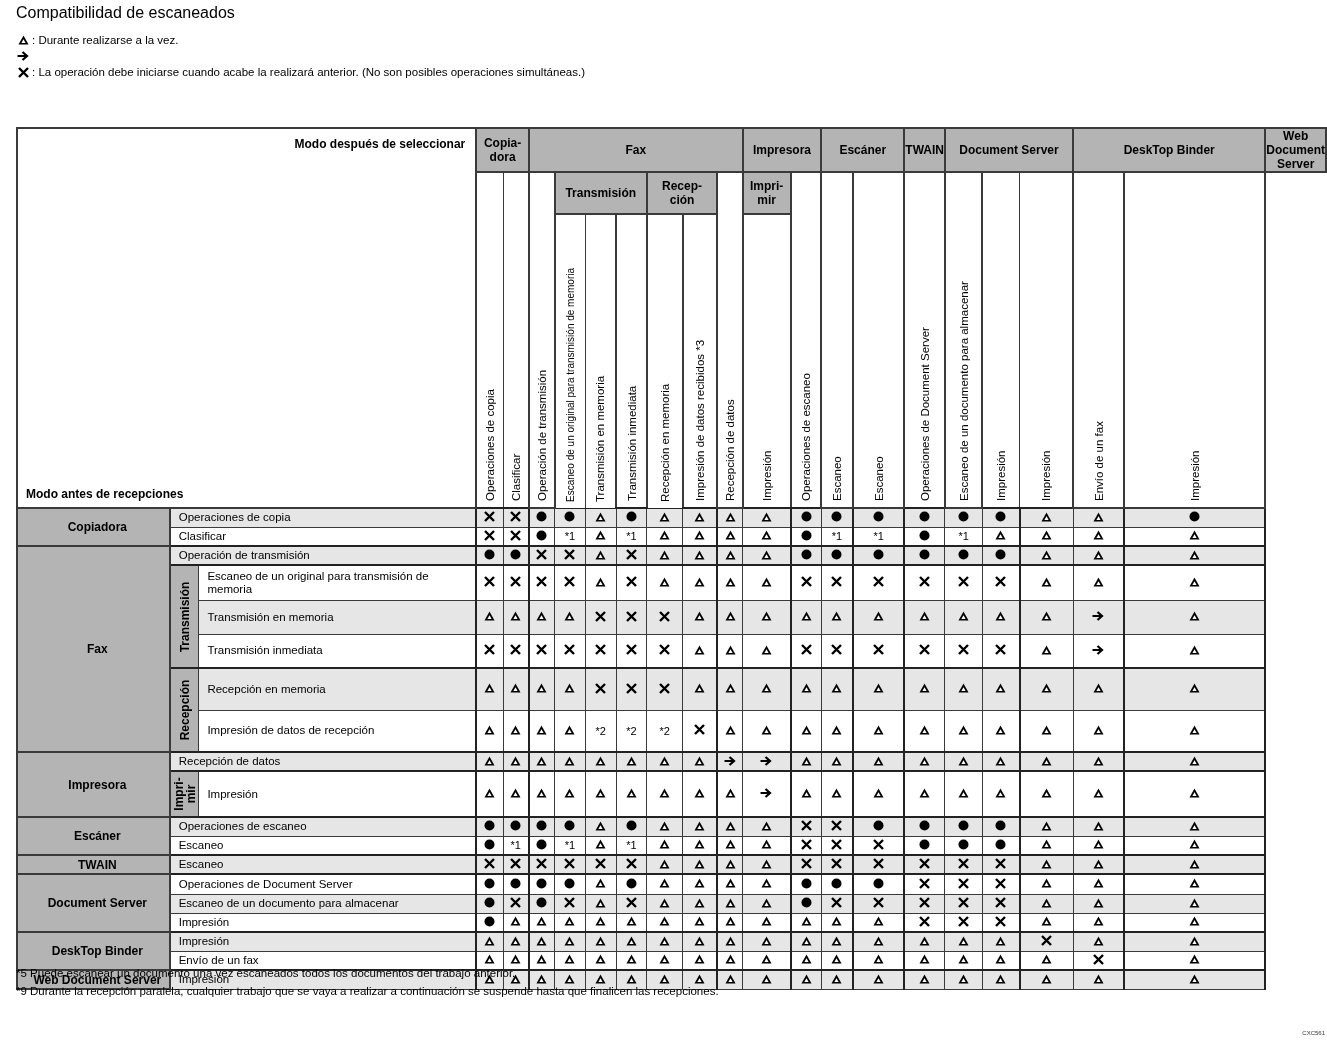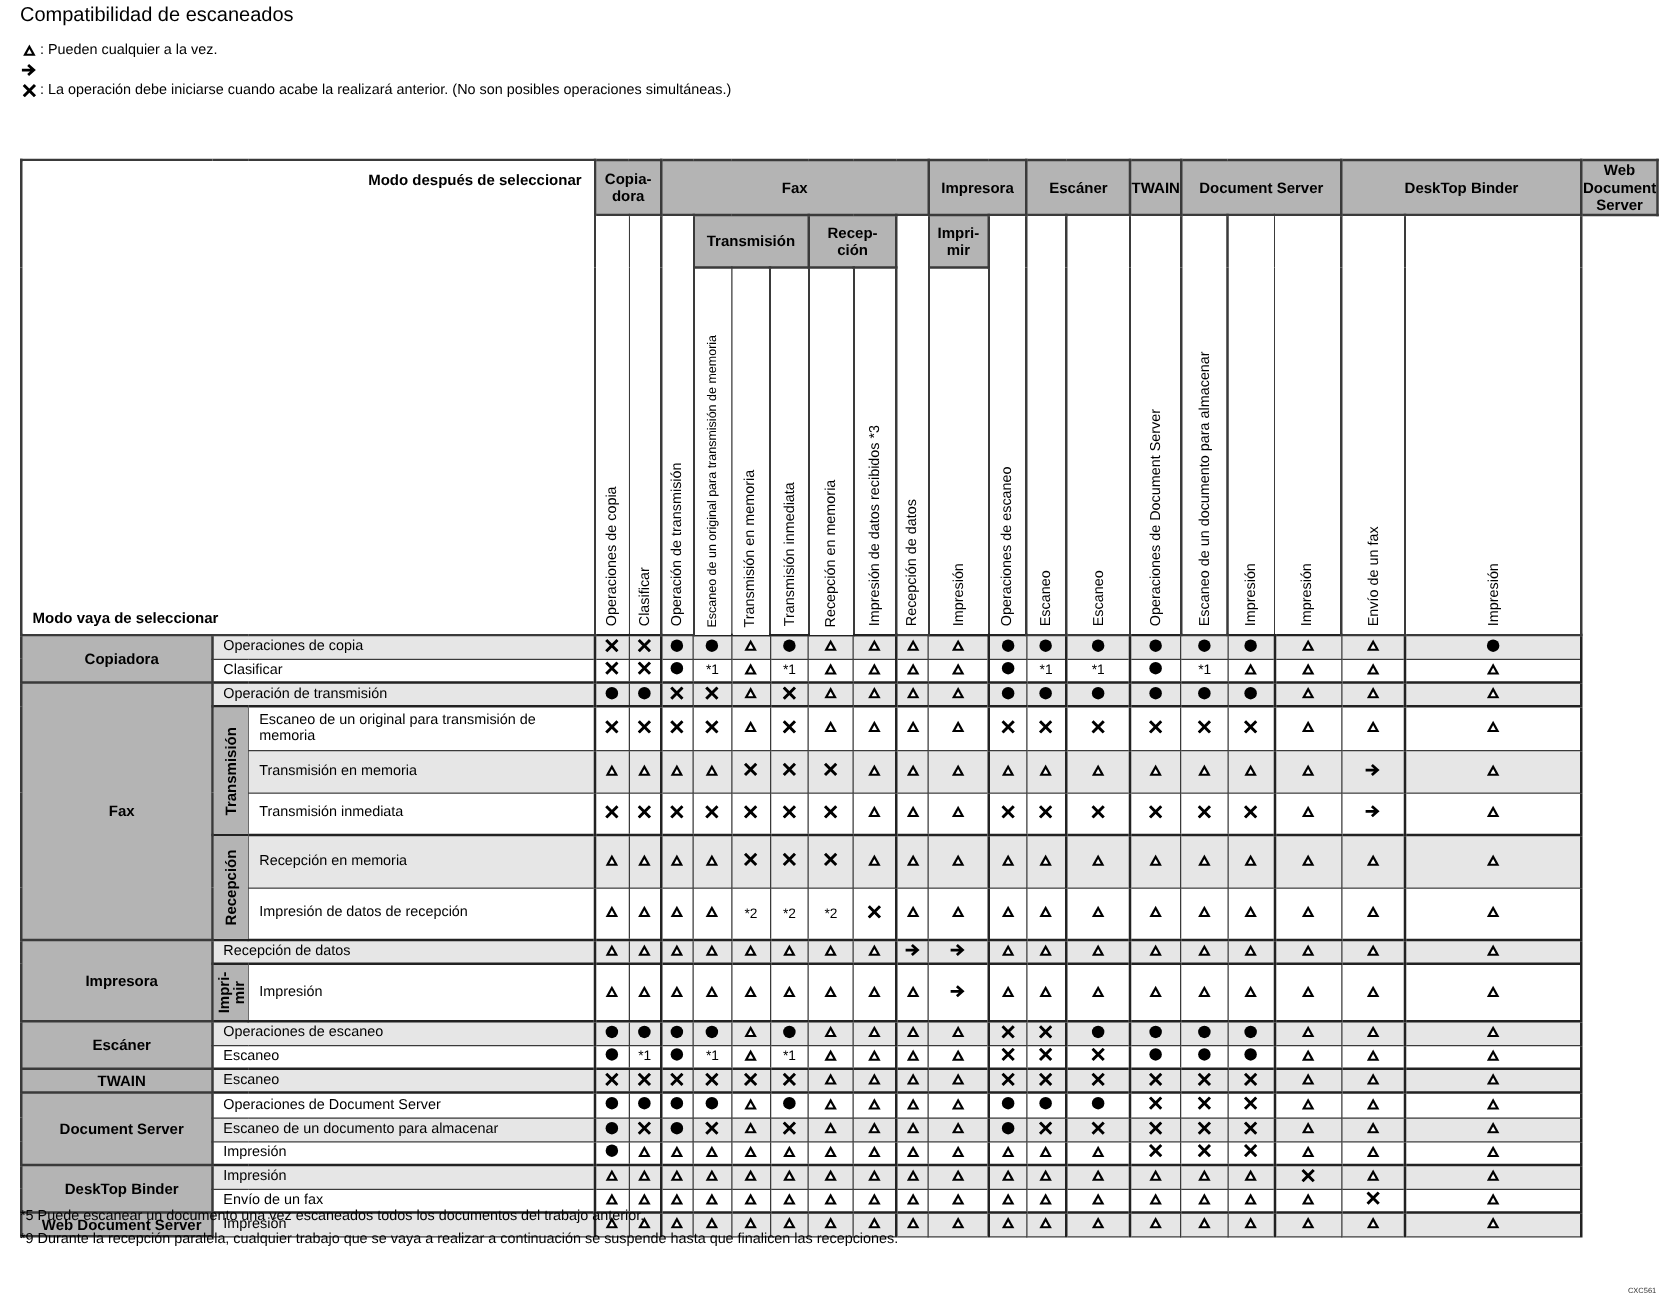--- a/index.html
+++ b/index.html
@@ -37,21 +37,21 @@
 <div class="title">Compatibilidad de escaneados</div>
 
 <div class="intro">
   <div class="line">
     <span class="sym">
         <svg width="11" height="10" viewBox="0 0 11 10">
           <path d="M5.5 0.5 L10.5 9.5 L0.5 9.5 Z" fill="#000"></path>
           <path d="M5.5 4.2 L7.6 8 L3.4 8 Z" fill="#fff"></path>
         </svg>
       </span>
-    <span>: Pueden cualquier a la vez.</span>
+    <span>: Durante realizarse a la vez.</span>
   </div>
   <div class="line">
     <span class="sym">
         <svg width="12" height="10" viewBox="0 0 12 10">
           <path d="M0.5 5 H9 M5.5 1 L10 5 L5.5 9" stroke="#000" stroke-width="2.2" fill="none"></path>
         </svg>
       </span>
   </div>
   <div class="line">
     <span class="sym">
@@ -85,21 +85,21 @@
       <col style="width:38px">
       <col style="width:38px">
       <col style="width:54px">
       <col style="width:52px">
       <col style="width:144px">
   </colgroup>
   <thead>
     <tr style="height:43px">
       <th class="corner thick" colspan="3" rowspan="4">
         <span class="after">Modo después de seleccionar</span>
-        <span class="before">Modo vaya de seleccionar</span>
+        <span class="before">Modo antes de recepciones</span>
       </th>
       <th class="hdr thick" colspan="2" style="white-space:pre-line">Copia-
 dora</th>
       <th class="hdr thick" colspan="7">Fax</th>
       <th class="hdr thick" colspan="2">Impresora</th>
       <th class="hdr thick" colspan="2">Escáner</th>
       <th class="hdr thick" colspan="1">TWAIN</th>
       <th class="hdr thick" colspan="3">Document Server</th>
       <th class="hdr thick" colspan="2">DeskTop Binder</th>
       <th class="hdr thick" colspan="1">Web Document Server</th>

